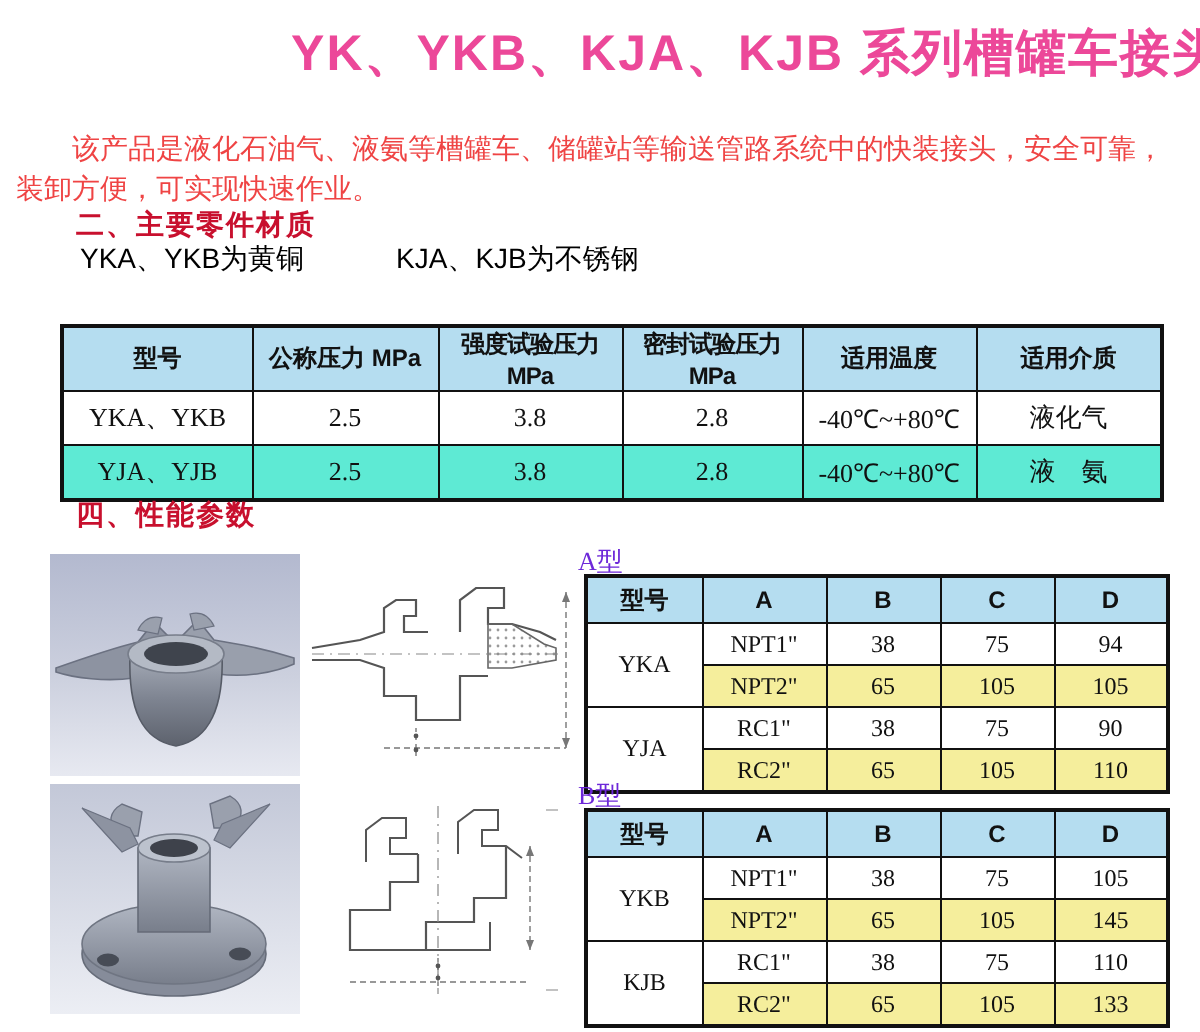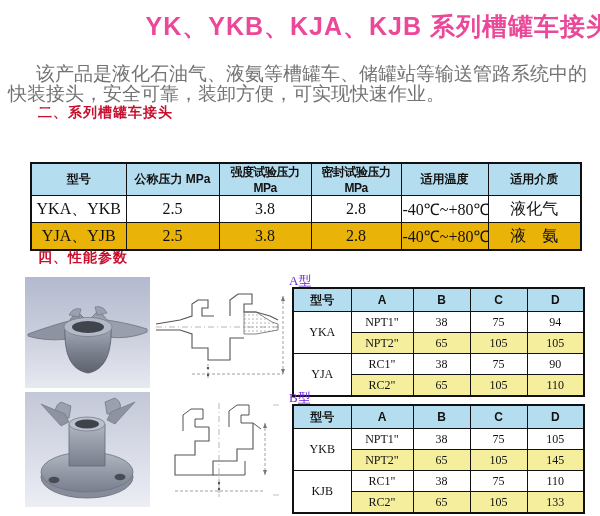--- a/index.html
+++ b/index.html
@@ -14,36 +14,36 @@
   .red-heading {
     position:absolute; left:38px; font-size:14px; font-weight:bold; color:#c8102e;
     letter-spacing:1px;
   }
   .h-features    { top:47px;  }
   .h-materials   { top:104px; }
   .h-performance { top:139px;margin-top:47px; }
   .h-dimensions  { top:249px; }
   .para {
     position:absolute; left:8px; top:64px; width:586px;
-    font-size:19px; line-height:20px; text-indent:28px; color:#737373;
+    font-size:14px; line-height:20px; text-indent:28px; color:#ef4444;
   }
   .materials-line {
     position:absolute; left:40px; top:121px; font-size:14px; color:#000;
   }
   .materials-line .gap { display:inline-block; width:46px; }
 
   table { border-collapse:collapse; table-layout:fixed; }
 
   
   .perf { position:absolute; left:30px; top:162px; width:550px; border:2px solid #111; }
   .perf th, .perf td { border:1px solid #111; text-align:center; padding:0 1px; overflow:hidden; }
   .perf th { background:#b5ddf0; height:30px; font-size:12px; font-weight:bold; }
   .perf th.small { font-size:12px; letter-spacing:-0.5px; }
-  .perf td { height:26px; font-size:16px; font-family:"Liberation Serif", serif; }
-  .r-yellow td { background:#eab308; }
+  .perf td { height:26px; font-size:13px; font-family:"Liberation Serif", serif; }
+  .r-yellow td { background:#5eead4; }
   .r-white td { background:#ffffff; }
 
   
   .dim-label { position:absolute; left:289px; font-size:13px; color:#6d28d9;
                font-family:"Liberation Serif", serif; }
   .lbl-a { top:272px; } .lbl-b { top:389px;font-family:Liberation Serif, serif; }
   .dim { position:absolute; left:292px; width:291px; border:2px solid #111; }
   .tbl-a { top:287px; } .tbl-b { top:404px; }
   .dim th { background:#b5ddf0; border:1px solid #111; height:20px; font-size:12px; font-weight:bold; }
   .dim td { border:1px solid #111; height:18px; font-size:12px; text-align:center;
@@ -60,21 +60,24 @@
 </style>
 </head>
 <body>
 
 <div class="page">
 
   <div class="title">YK、YKB、KJA、KJB 系列槽罐车接头</div>
 
   <div class="para">该产品是液化石油气、液氨等槽罐车、储罐站等输送管路系统中的快装接头，安全可靠，装卸方便，可实现快速作业。</div>
 
-  <div class="red-heading h-materials">二、系列槽罐车接头</div>
+  <div class="red-heading h-materials">二、主要零件材质</div>
+  <div class="materials-line">
+    <span>YKA、YKB为黄铜</span><span class="gap"></span><span>KJA、KJB为不锈钢</span>
+  </div>
 
   <div class="red-heading h-performance">三、性能参数</div>
 
   <table class="perf">
     <colgroup>
       <col style="width:95px">
         <col style="width:93px">
         <col style="width:92px">
       <col style="width:90px">
         <col style="width:87px">

